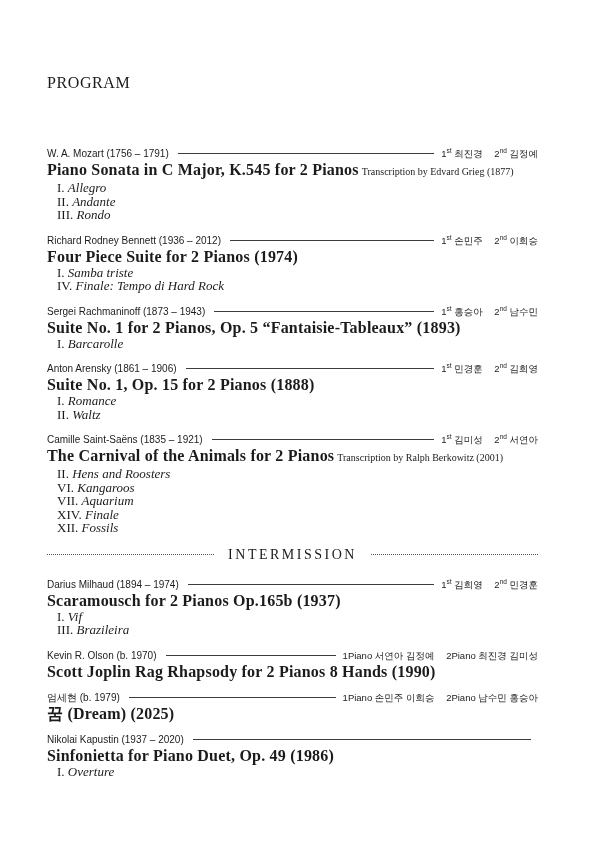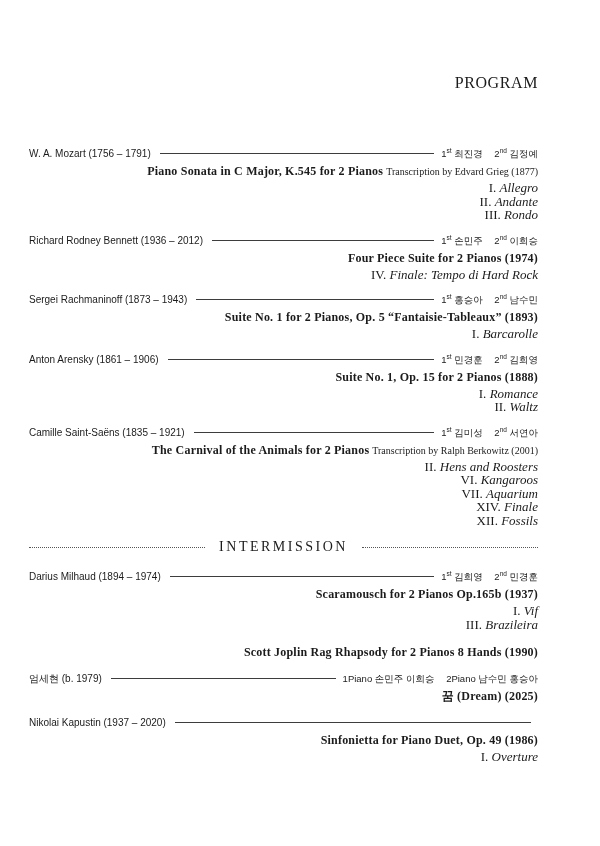--- a/index.html
+++ b/index.html
@@ -6,23 +6,22 @@
   html, body { width: 600px; height: 846px; }
   body {
     background: #ffffff;
     color: #1b1b1b;
     font-family: "Liberation Sans", sans-serif;
     overflow: hidden;
   }
   .page {
     width: 600px;
     height: 846px;
-    padding: 74px 62px 20px 29px;
+    padding: 74px 62px 20px 47px;
     overflow: hidden;
-    text-align: right;
   }
   .page-title {
     font-family: "Liberation Serif", serif;
     font-weight: 400;
     font-size: 16px;
     letter-spacing: 0.6px;
     line-height: 18px;
   }
   .entries { margin-top: 55px; }
   .entry { margin-bottom: 12px; }
@@ -41,23 +40,22 @@
     margin: 0 7px 0 9px;
     min-width: 20px;
   }
   .performers { flex: none; font-size: 9.5px; }
   .pgroup + .pgroup { margin-left: 9px; }
   .pord { font-size: 6.5px; line-height: 0; vertical-align: super; }
   .piece-line { margin-top: 2px; line-height: 15px; }
   .piece-title {
     font-family: "Liberation Serif", serif;
     font-weight: 700;
-    font-size: 12px;
+    font-size: 16px;
     letter-spacing: 0.2px;
-    margin-left: 20px;
   }
   .piece-note {
     font-family: "Liberation Serif", serif;
     font-size: 10px;
     margin-left: 3px;
   }
   .movements { margin-top: 2px; }
   .movement {
     font-family: "Liberation Serif", serif;
     font-size: 13px;
@@ -117,20 +115,21 @@
         <span class="rule"></span>
         <span class="performers">
           <span class="pgroup"><span class="pnum">1</span><sup class="pord">st</sup> <span class="pnames">손민주</span></span>
           <span class="pgroup"><span class="pnum">2</span><sup class="pord">nd</sup> <span class="pnames">이희승</span></span>
         </span>
       </div>
       <div class="piece-line">
         <span class="piece-title">Four Piece Suite for 2 Pianos (1974)</span>
       </div>
       <div class="movements">
+        <div class="movement"><span class="mnum">I.</span> <span class="mname">Samba triste</span></div>
         <div class="movement"><span class="mnum">IV.</span> <span class="mname">Finale: Tempo di Hard Rock</span></div>
       </div>
     </section>
 
     <section class="entry">
       <div class="entry-head">
         <span class="composer">Sergei Rachmaninoff (1873 – 1943)</span>
         <span class="rule"></span>
         <span class="performers">
           <span class="pgroup"><span class="pnum">1</span><sup class="pord">st</sup> <span class="pnames">홍승아</span></span>
@@ -202,20 +201,28 @@
       <div class="piece-line">
         <span class="piece-title">Scaramousch for 2 Pianos Op.165b (1937)</span>
       </div>
       <div class="movements">
         <div class="movement"><span class="mnum">I.</span> <span class="mname">Vif</span></div>
         <div class="movement"><span class="mnum">III.</span> <span class="mname">Brazileira</span></div>
       </div>
     </section>
 
     <section class="entry">
+      <div class="entry-head">
+        <span class="composer">Kevin R. Olson (b. 1970)</span>
+        <span class="rule"></span>
+        <span class="performers">
+          <span class="pgroup"><span class="pnum">1Piano</span><sup class="pord"></sup> <span class="pnames">서연아 김정예</span></span>
+          <span class="pgroup"><span class="pnum">2Piano</span><sup class="pord"></sup> <span class="pnames">최진경 김미성</span></span>
+        </span>
+      </div>
       <div class="piece-line">
         <span class="piece-title">Scott Joplin Rag Rhapsody for 2 Pianos 8 Hands (1990)</span>
       </div>
     </section>
 
     <section class="entry">
       <div class="entry-head">
         <span class="composer">엄세현 (b. 1979)</span>
         <span class="rule"></span>
         <span class="performers">

